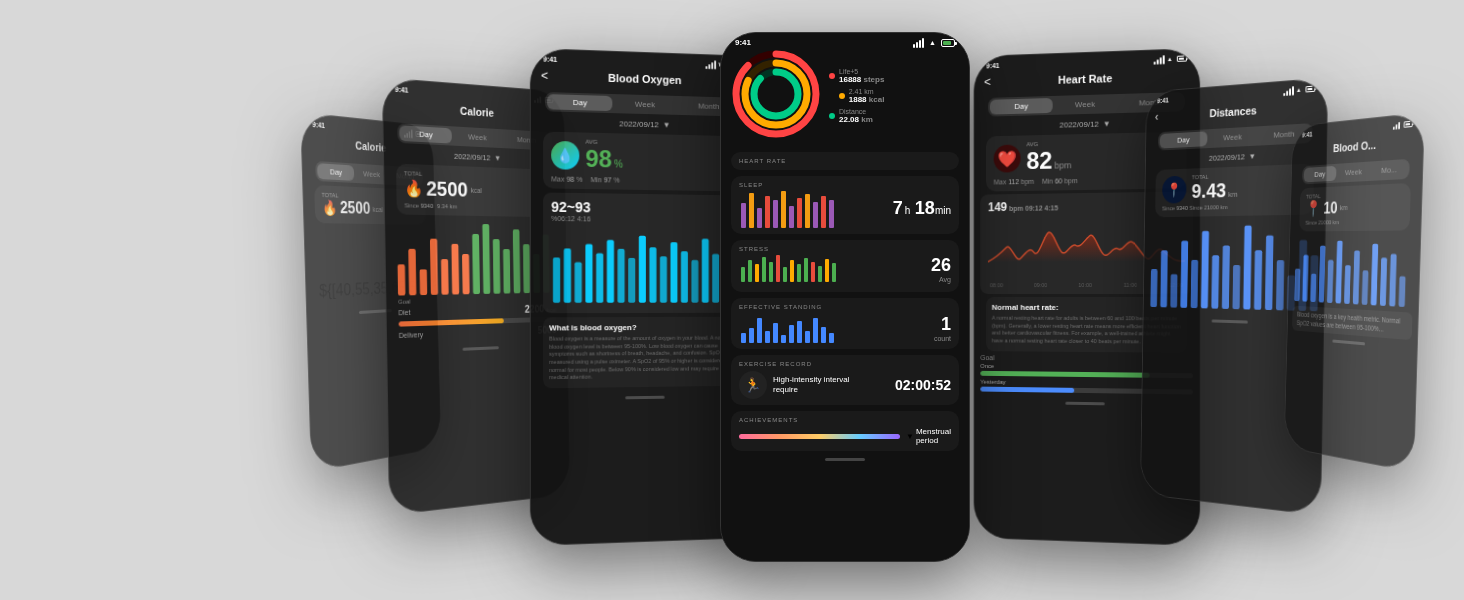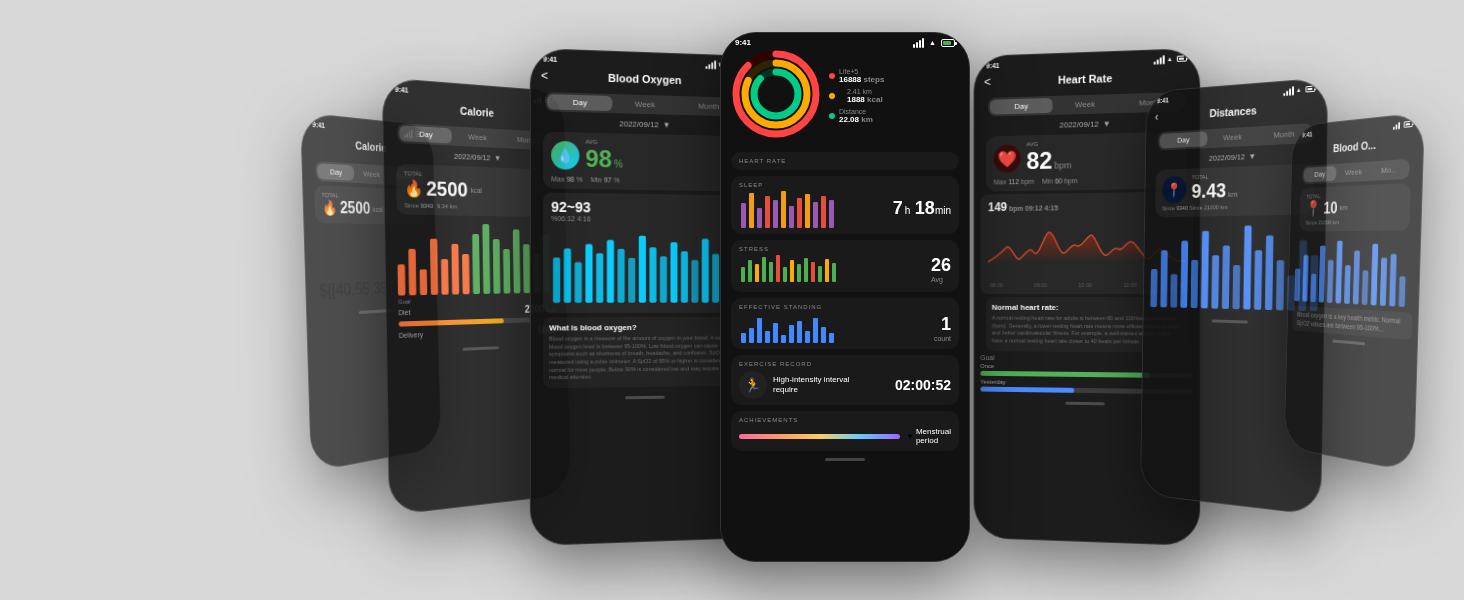--- a/index.html
+++ b/index.html
@@ -528,21 +528,21 @@
         </div>
 
         <div style="display:flex;flex-direction:column;gap:4px;font-size:7px;">
           <div style="display:flex;align-items:center;gap:4px;">
             <div style="width:6px;height:6px;border-radius:50%;background:#FF4444;"></div>
             <div>
               <div style="color:#888;">Life+5</div>
               <div style="color:#fff;font-weight:600;font-size:8px;">16888 <span style="color:#888;">steps</span></div>
             </div>
           </div>
-          <div style="display:flex;align-items:center;gap:12px;">
+          <div style="display:flex;align-items:center;gap:4px;justify-content:flex-end;">
             <div style="width:6px;height:6px;border-radius:50%;background:#FFAA00;"></div>
             <div>
               <div style="color:#888;">2.41 km</div>
               <div style="color:#fff;font-weight:600;font-size:8px;">1888 <span style="color:#888;">kcal</span></div>
             </div>
           </div>
           <div style="display:flex;align-items:center;gap:4px;">
             <div style="width:6px;height:6px;border-radius:50%;background:#00CC88;"></div>
             <div>
               <div style="color:#888;">Distance</div>
@@ -596,21 +596,21 @@
               <rect x="44" y="15" width="4" height="15" fill="#4CAF50" rx="1"></rect>
               <rect x="51" y="8" width="4" height="22" fill="#FFAA00" rx="1"></rect>
               <rect x="58" y="12" width="4" height="18" fill="#4CAF50" rx="1"></rect>
               <rect x="65" y="6" width="4" height="24" fill="#4CAF50" rx="1"></rect>
               <rect x="72" y="10" width="4" height="20" fill="#E74C3C" rx="1"></rect>
               <rect x="79" y="14" width="4" height="16" fill="#4CAF50" rx="1"></rect>
               <rect x="86" y="7" width="4" height="23" fill="#FFAA00" rx="1"></rect>
               <rect x="93" y="11" width="4" height="19" fill="#4CAF50" rx="1"></rect>
             </svg>
           </div>
-          <div style="text-align:left;">
+          <div style="text-align:right;">
             <div style="font-size:18px;color:#fff;font-weight:700;">26</div>
             <div style="font-size:7px;color:#888;">Avg</div>
           </div>
         </div>
       </div>
 
       <div style="background:#1a1a1a;border-radius:10px;margin:3px 10px;padding:6px 8px;">
         <div style="font-size:6px;color:#888;letter-spacing:1px;">EFFECTIVE STANDING</div>
         <div style="display:flex;justify-content:space-between;align-items:center;margin-top:3px;">
           <div style="display:flex;gap:2px;align-items:flex-end;height:30px;">

